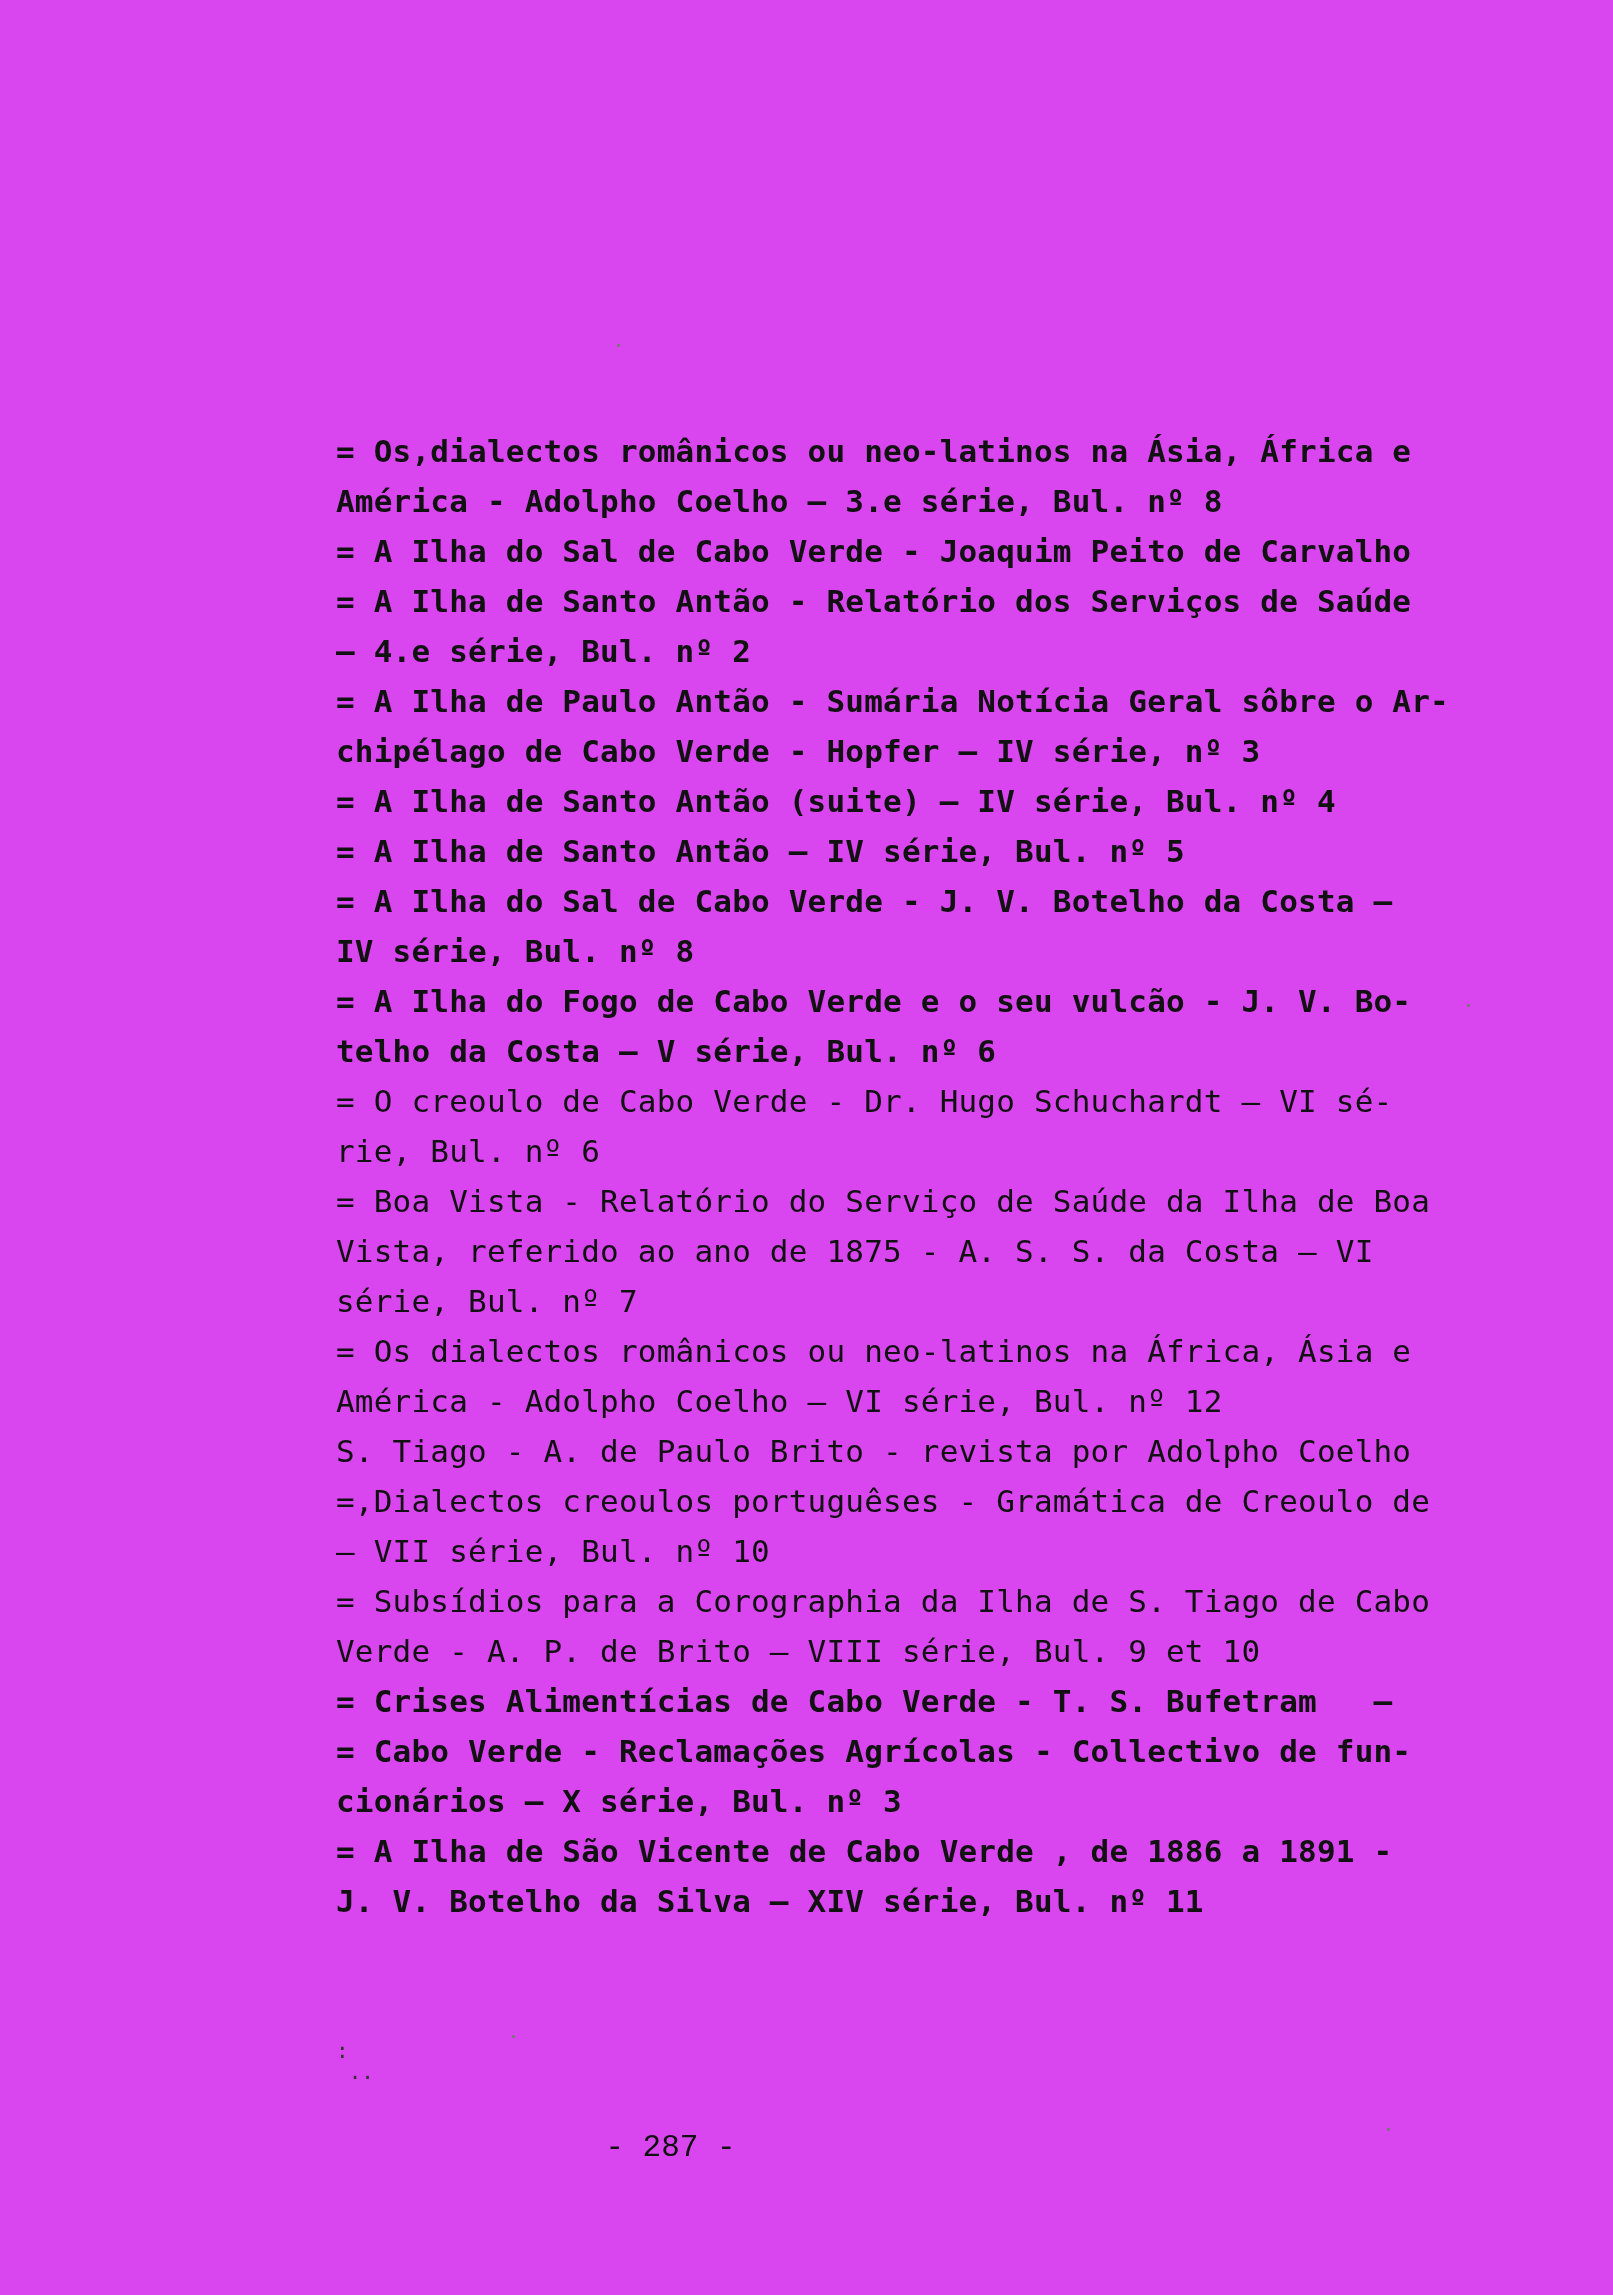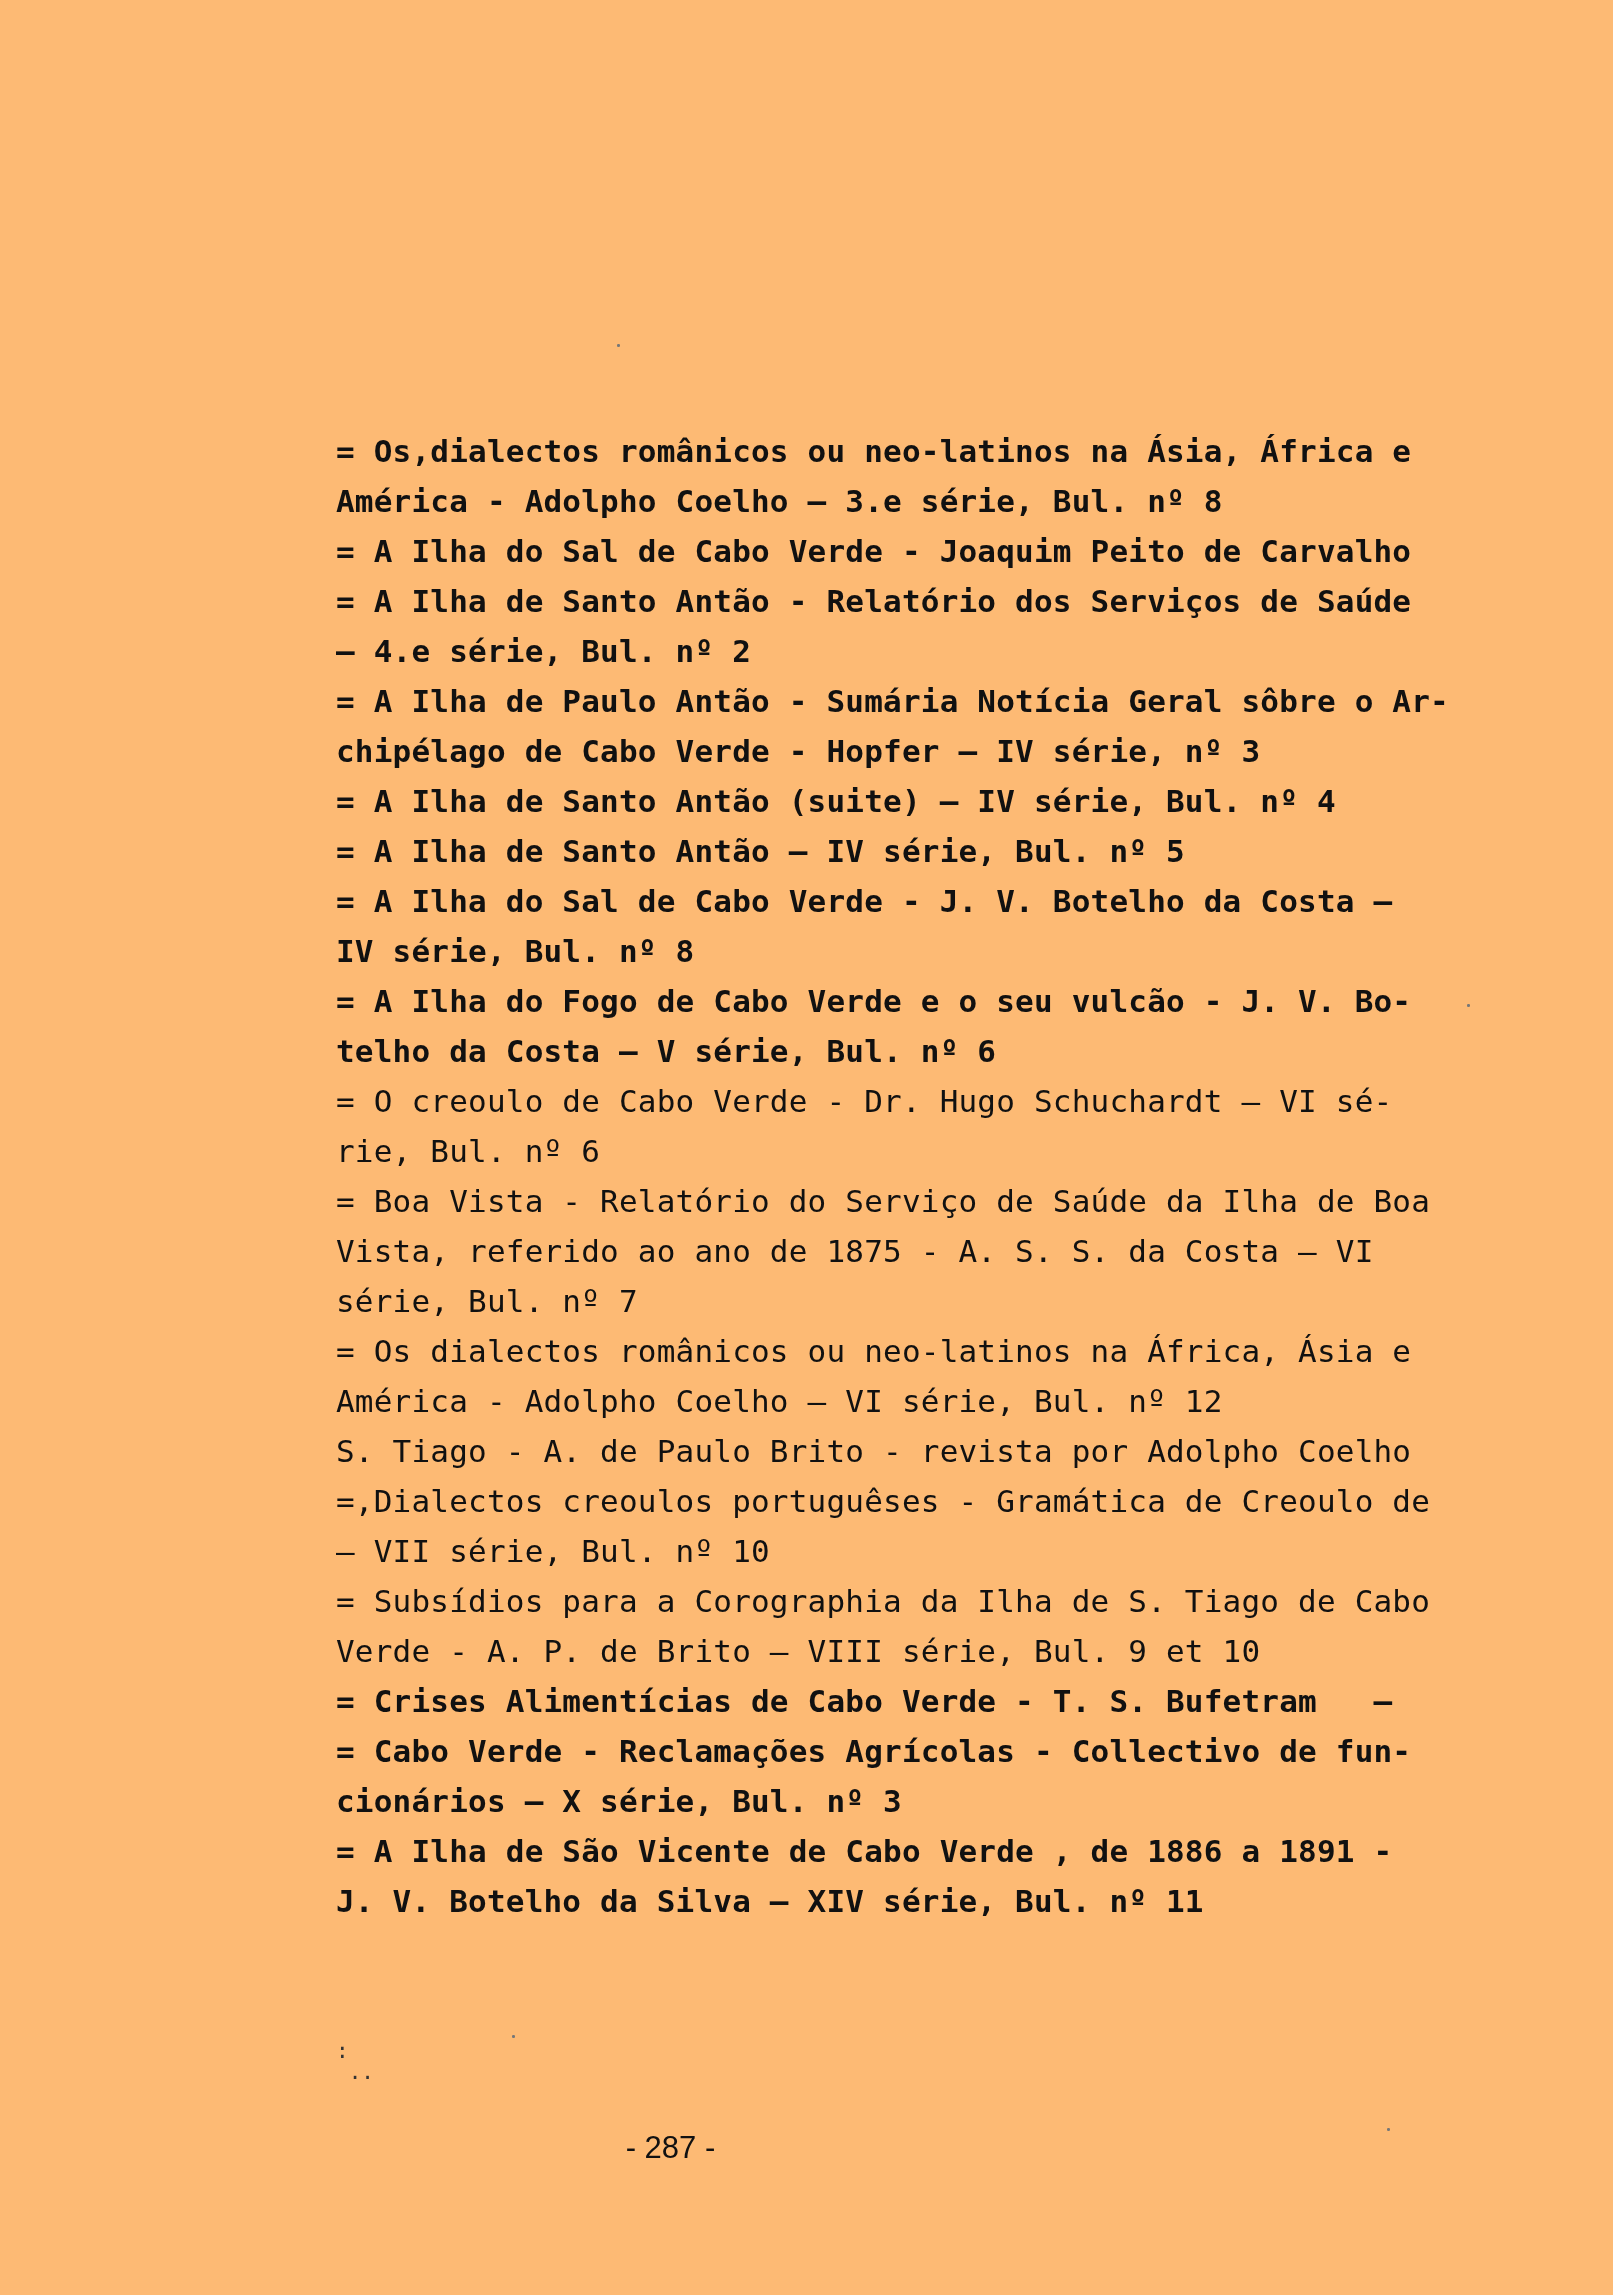--- a/index.html
+++ b/index.html
@@ -14,21 +14,21 @@
       overflow: hidden;
       font-family: "DejaVu Sans Mono", "Liberation Mono", monospace;
       color: #111111;
     }
     .page {
       position: absolute;
       left: 0;
       top: 0;
       width: 1613px;
       height: 2295px;
-      background: #fdba74;
+      background: #d946ef;
     }
     .text-block {
       position: absolute;
       left: 336px;
       top: 426px;
       width: 1189px;
     }
     .line {
       height: 50px;
       line-height: 50px;
@@ -47,21 +47,21 @@
       line-height: 21px;
       color: #333;
       white-space: pre;
     }
     .page-number {
       position: absolute;
       left: 0;
       width: 1341px;
       top: 2127px;
       text-align: center;
-      font-family: Liberation Sans, sans-serif;
+      font-family: Liberation Mono, monospace;
       font-size: 31px;
       line-height: 41px;
       color: #111111;
     }
     .speck {
       position: absolute;
       width: 2.5px;
       height: 2.5px;
       background: #777;
       border-radius: 50%;

